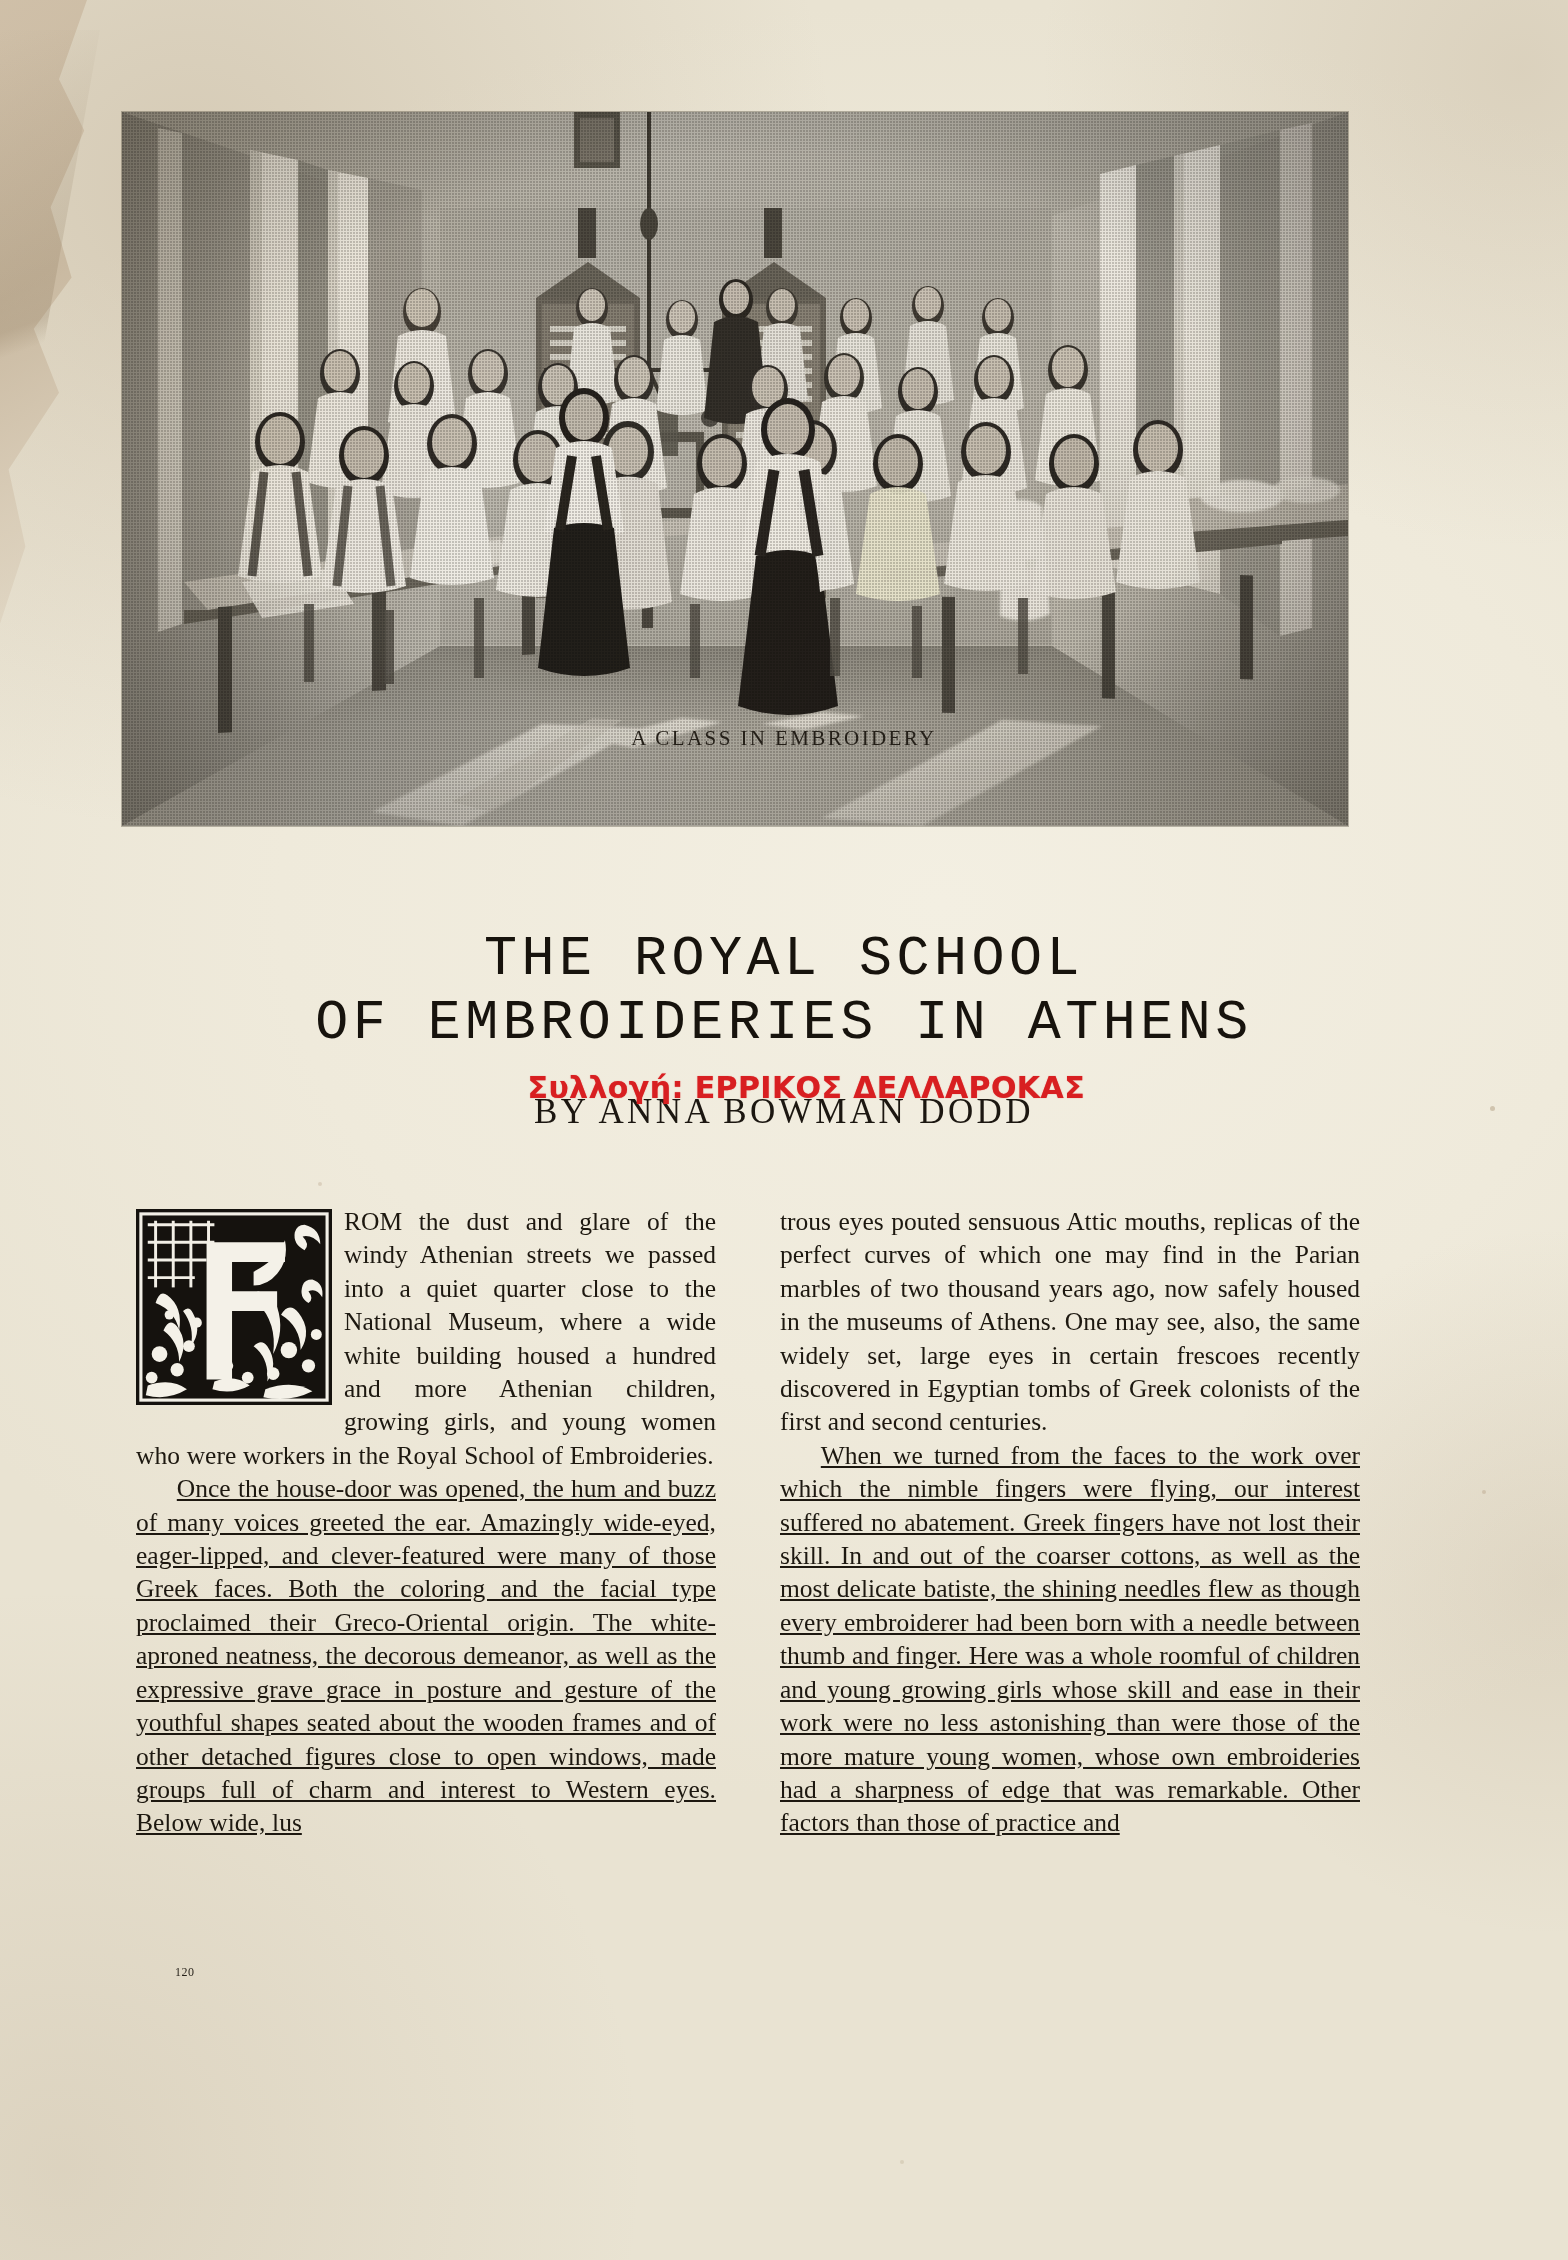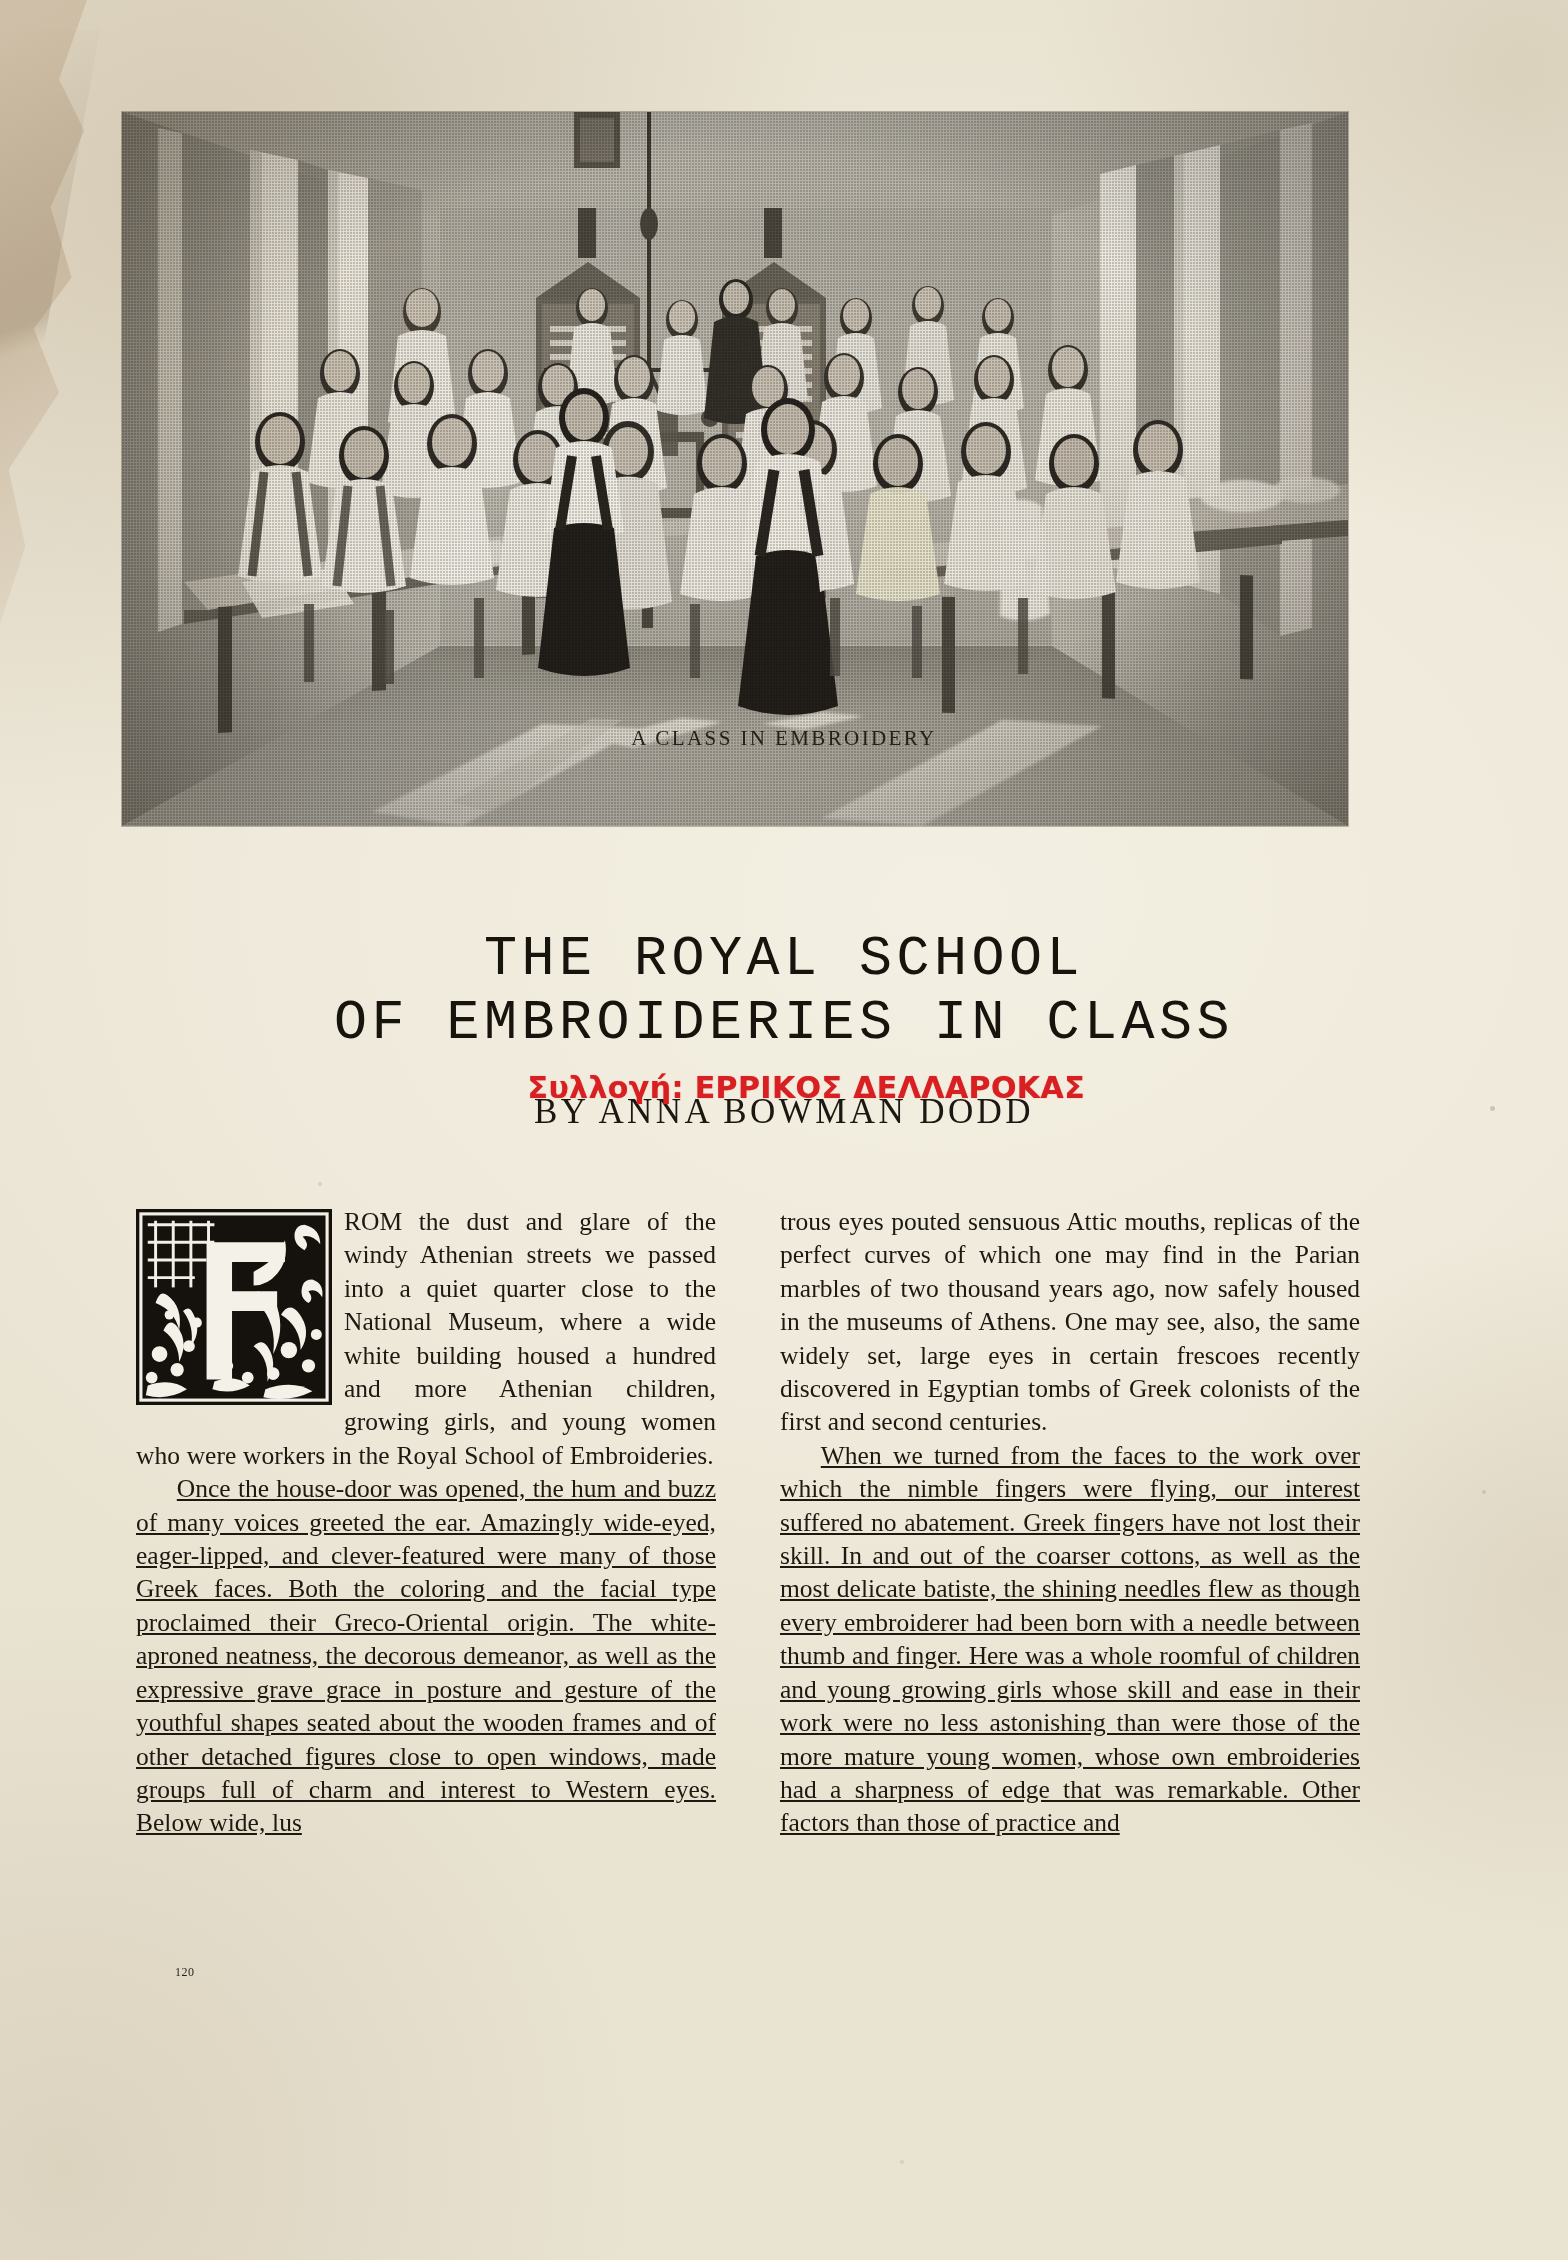--- a/index.html
+++ b/index.html
@@ -556,21 +556,21 @@
       </svg>
       <div id="photo-halftone"></div>
       <div id="photo-age"></div>
     </div>
   </figure>
 
   <figcaption id="photo-caption">A CLASS IN EMBROIDERY</figcaption>
 
   <div id="headline">
     <div class="headline-line">THE ROYAL SCHOOL</div>
-    <div class="headline-line">OF EMBROIDERIES IN CLASS</div>
+    <div class="headline-line">OF EMBROIDERIES IN ATHENS</div>
   </div>
 
   <div id="byline-wrap">
     <div id="byline">
       <span>BY ANNA BOWMAN DODD</span>
       <span id="watermark">Συλλογή: ΕΡΡΙΚΟΣ ΔΕΛΛΑΡΟΚΑΣ</span>
     </div>
   </div>
 
   <div id="body-text">

